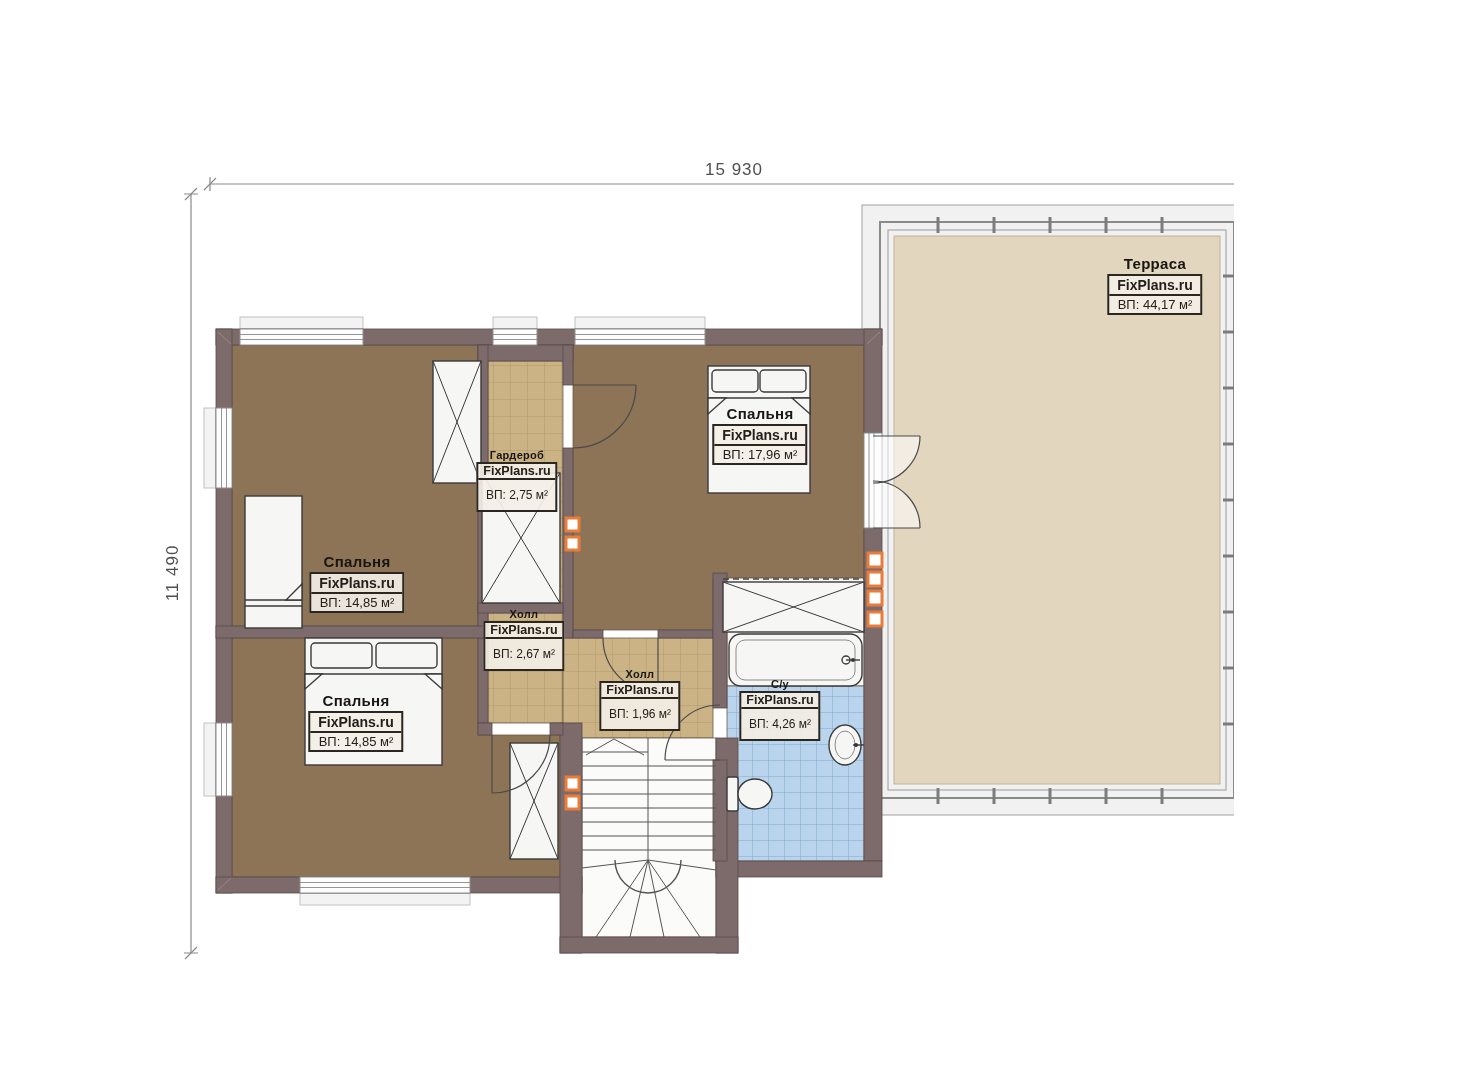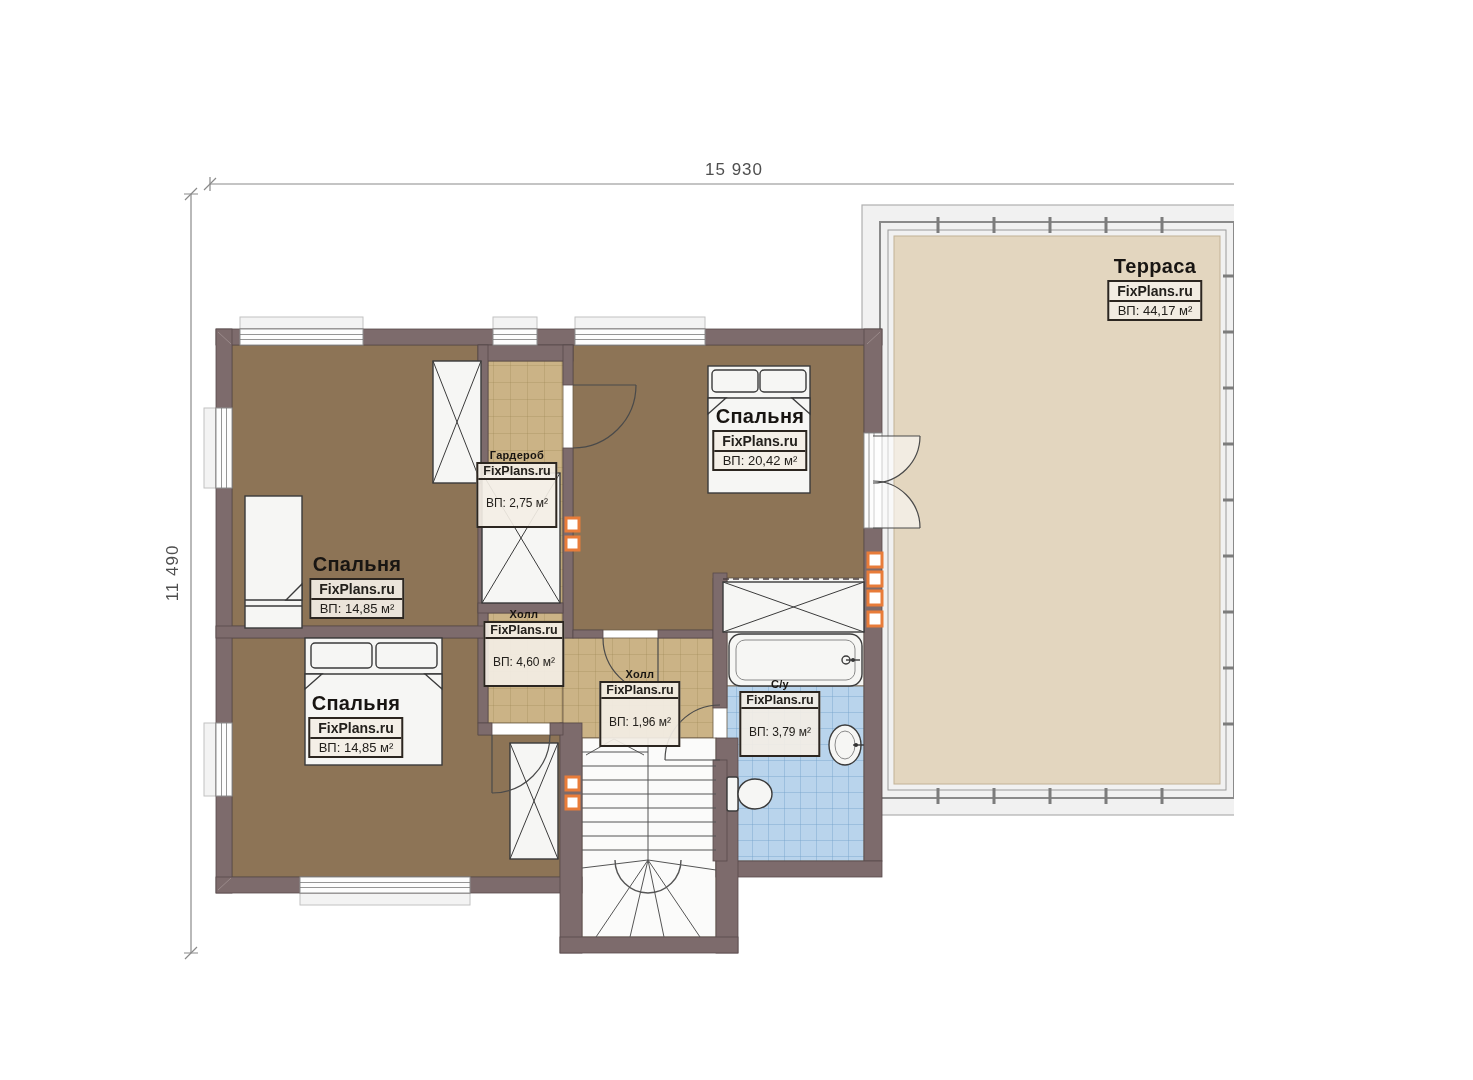--- a/index.html
+++ b/index.html
@@ -1,25 +1,25 @@
 <!DOCTYPE html>
 <html><head>
 <meta charset="utf-8">
 <style>
   html,body{margin:0;padding:0;background:#fff;font-family:"Liberation Sans",sans-serif;}
   .stage{position:relative;width:1234px;height:1080px;background:#fff;overflow:hidden;margin-top:8px;}
   .stage > svg{position:absolute;left:0;top:0;}
   .room-label{position:absolute;transform:translateX(-50%);text-align:center;z-index:5;white-space:nowrap;}
-  .rl-title{font-weight:bold;font-size:20px;color:#181512;letter-spacing:.3px;margin-bottom:2px;}
+  .rl-title{font-weight:bold;font-size:15px;color:#181512;letter-spacing:.3px;margin-bottom:2px;}
   .rl-box{display:inline-block;border:2px solid #2c2620;background:rgba(243,238,229,.92);}
   .rl-wm{font-size:14px;color:#23201c;padding:1px 8px;border-bottom:2px solid #2c2620;font-weight:bold;}
   .rl-area{font-size:13px;color:#23201c;padding:1px 4px;}
   .rl-small .rl-title{font-size:11px;margin-bottom:1px;}
   .rl-small .rl-wm{font-size:12.5px;padding:0 5px;}
-  .rl-small .rl-area{font-size:12px;padding:16px 5px;}
+  .rl-small .rl-area{font-size:12px;padding:8px 5px;}
   .dim{position:absolute;color:#4f4f4f;font-size:17px;letter-spacing:1px;z-index:4;}
   .dim-top{transform:translateX(-50%);}
   .dim-left{transform:translate(-50%,-50%) rotate(-90deg);transform-origin:center;}
 </style>
 </head>
 <body>
 
 <div class="stage">
 
 <svg width="1473" height="1080" viewBox="0 0 1473 1080">
@@ -250,21 +250,21 @@
   <div class="rl-box">
     <div class="rl-wm">FixPlans.ru</div>
     <div class="rl-area">ВП: 44,17 м²</div>
   </div>
 </div>
 
 <div class="room-label" style="left:760px;top:397px;">
   <div class="rl-title">Спальня</div>
   <div class="rl-box">
     <div class="rl-wm">FixPlans.ru</div>
-    <div class="rl-area">ВП: 20,42 м²</div>
+    <div class="rl-area">ВП: 17,96 м²</div>
   </div>
 </div>
 
 <div class="room-label rl-small" style="left:517px;top:441px;">
   <div class="rl-title">Гардероб</div>
   <div class="rl-box">
     <div class="rl-wm">FixPlans.ru</div>
     <div class="rl-area">ВП: 2,75 м²</div>
   </div>
 </div>
@@ -282,33 +282,33 @@
   <div class="rl-box">
     <div class="rl-wm">FixPlans.ru</div>
     <div class="rl-area">ВП: 14,85 м²</div>
   </div>
 </div>
 
 <div class="room-label rl-small" style="left:524px;top:600px;">
   <div class="rl-title">Холл</div>
   <div class="rl-box">
     <div class="rl-wm">FixPlans.ru</div>
-    <div class="rl-area">ВП: 4,60 м²</div>
+    <div class="rl-area">ВП: 2,67 м²</div>
   </div>
 </div>
 
 <div class="room-label rl-small" style="left:640px;top:660px;">
   <div class="rl-title">Холл</div>
   <div class="rl-box">
     <div class="rl-wm">FixPlans.ru</div>
     <div class="rl-area">ВП: 1,96 м²</div>
   </div>
 </div>
 
 <div class="room-label rl-small" style="left:780px;top:670px;">
   <div class="rl-title">С/у</div>
   <div class="rl-box">
     <div class="rl-wm">FixPlans.ru</div>
-    <div class="rl-area">ВП: 3,79 м²</div>
+    <div class="rl-area">ВП: 4,26 м²</div>
   </div>
 </div>
 
 </div>
 
 </body></html>

